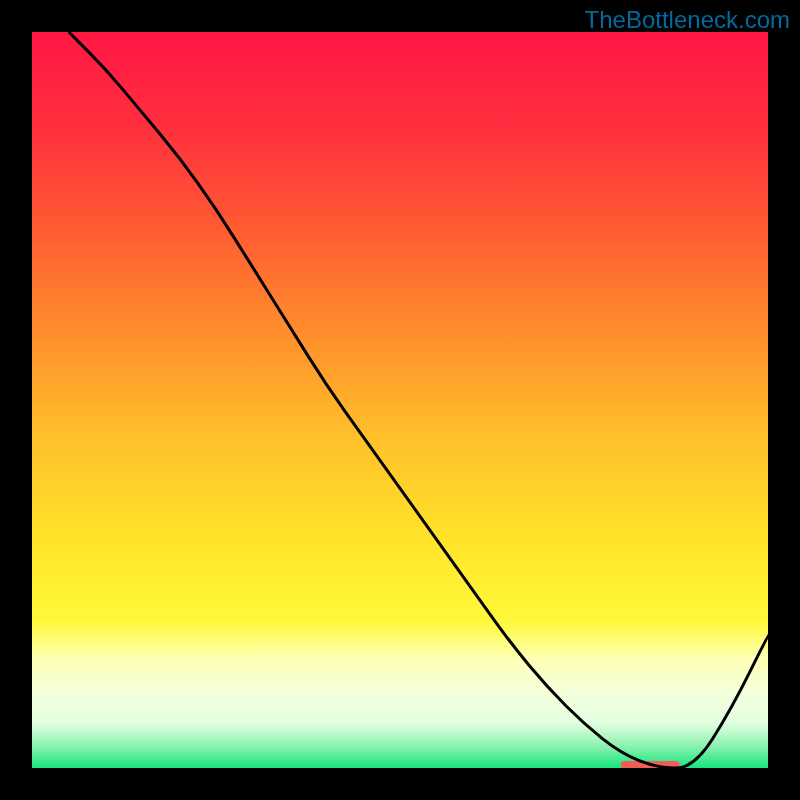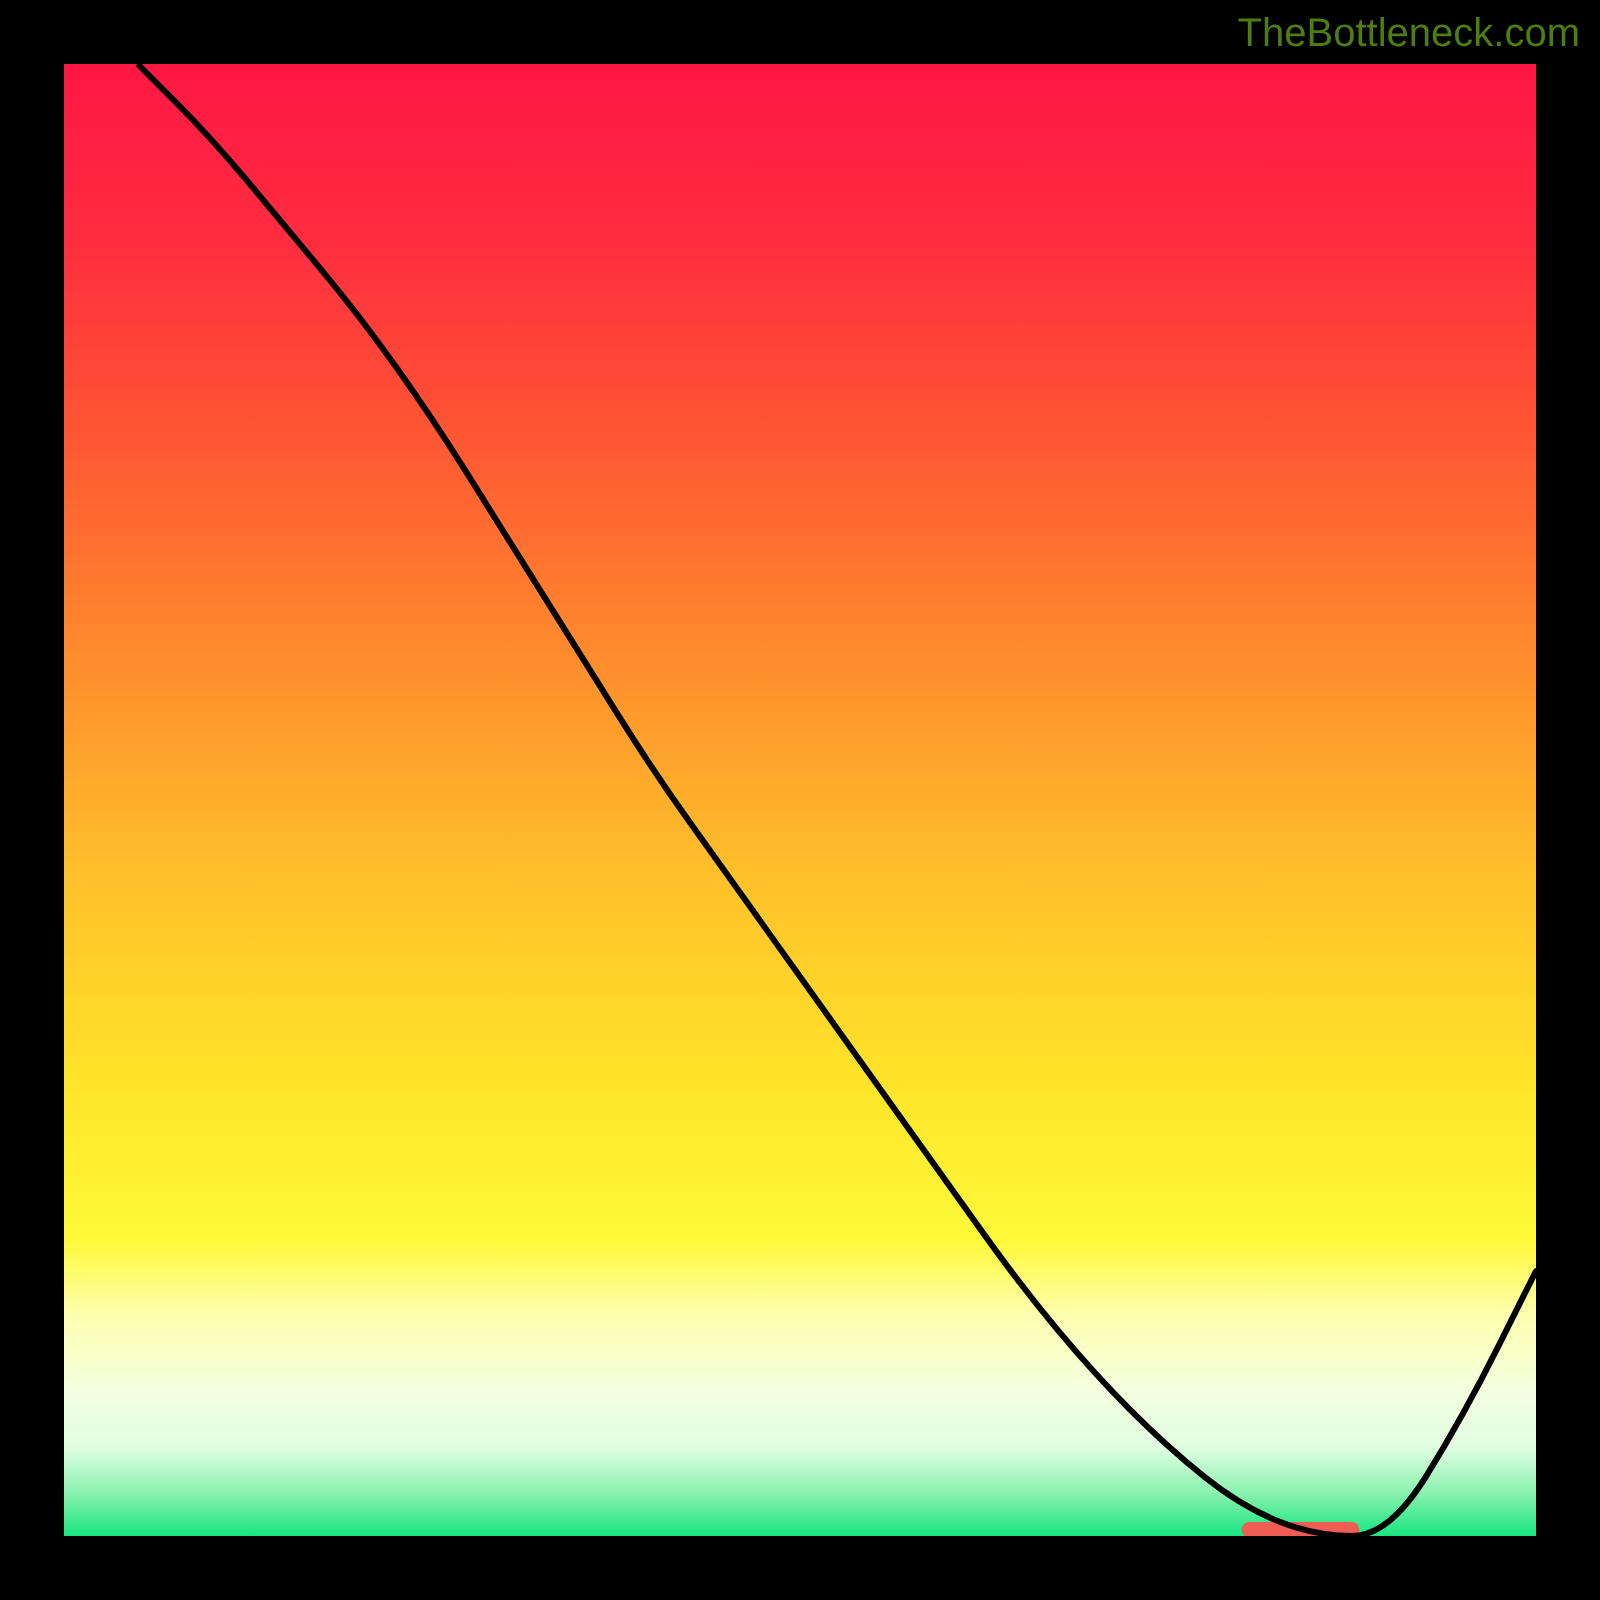--- a/index.html
+++ b/index.html
@@ -8,22 +8,22 @@
     width: 800px;
     height: 800px;
     background: #000;
     position: relative;
     font-family: Arial, sans-serif;
   }
   .watermark {
     position: absolute;
     top: 6px;
     right: 10px;
-    color: #4d7c0f;
-    font-size: 20px;
+    color: #0369a1;
+    font-size: 24px;
     font-weight: 500;
     z-index: 10;
     text-align: center;
   }
   .plot-area {
     position: absolute;
     left: 32px;
     top: 32px;
     width: 736px;
     height: 736px;

